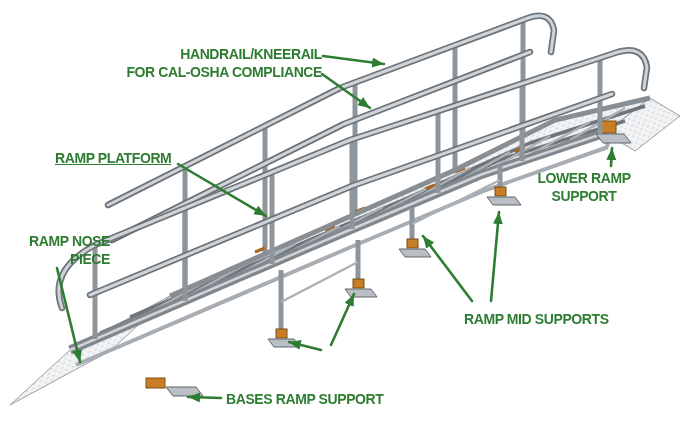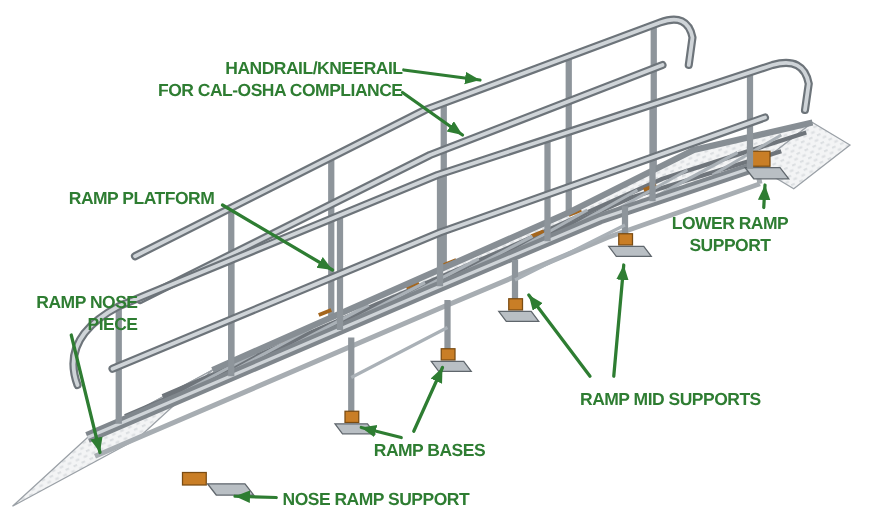--- a/index.html
+++ b/index.html
@@ -132,39 +132,36 @@
       <line class="arrow-line" x1="321" y1="350" x2="289" y2="342" marker-end="url(#ah)"></line>
       <line class="arrow-line" x1="221" y1="398" x2="188" y2="397" marker-end="url(#ah)"></line>
     </g>
   </svg>
 
   <div class="callout" style="right:378px;top:45px;text-align:right;">
     <span>HANDRAIL/KNEERAIL</span>
     <span>FOR CAL-OSHA COMPLIANCE</span>
   </div>
 
-  <div class="callout" style="left:55px;top:149px;">
+  <div class="callout" style="left:55px;top:149px;text-decoration:underline;">
     <span>RAMP PLATFORM</span>
   </div>
 
   <div class="callout" style="left:6px;top:232px;width:104px;text-align:right;">
     <span>RAMP NOSE</span>
     <span>PIECE</span>
   </div>
 
   <div class="callout" style="left:523px;top:169px;width:122px;text-align:center;">
     <span>LOWER RAMP</span>
     <span>SUPPORT</span>
   </div>
 
   <div class="callout" style="left:417px;top:310px;margin-left:47px;">
     <span>RAMP MID SUPPORTS</span>
   </div>
 
-  <div class="callout" style="left:299px;top:351px;">
-    <span>RAMP BASES</span>
-  </div>
 
   <div class="callout" style="left:226px;top:390px;">
-    <span>NOSE RAMP SUPPORT</span>
+    <span>BASES RAMP SUPPORT</span>
   </div>
 
 </div>
 
 </body></html>

